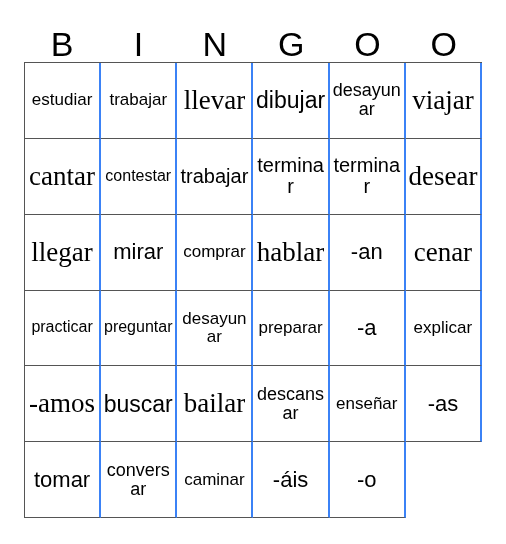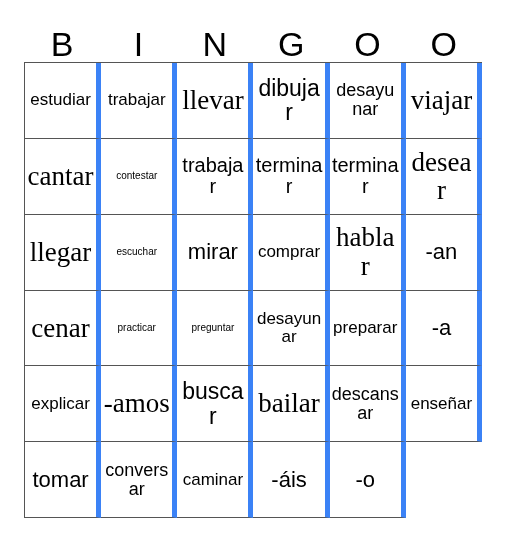--- a/index.html
+++ b/index.html
@@ -54,21 +54,21 @@
     display: grid;
     grid-template-columns: repeat(6, 1fr);
     grid-template-rows: repeat(6, 1fr);
     border-top: 1px solid #555555;
     border-left: 1px solid #555555;
     background: #ffffff;
   }
 
   .bingo-cell {
     box-sizing: border-box;
-    border-right: 5px solid #3b82f6;
+    border-right: 2px solid #3b82f6;
     border-bottom: 1px solid #555555;
     display: flex;
     align-items: center;
     justify-content: flex-start;
     text-align: center;
     padding: 2px 2px;
     overflow: hidden;
     background: #ffffff;
   }
 
@@ -81,21 +81,21 @@
     word-break: break-word;
     font-weight: 400;
   }
 
   
   .fs-xxl { font-size: 22px; }
   .fs-xl  { font-size: 27px; font-family: Liberation Serif, serif; }
   .fs-lg  { font-size: 23px; }
   .fs-md  { font-size: 20px; }
   .fs-sm  { font-size: 17px; }
-  .fs-xs  { font-size: 10px; }
+  .fs-xs  { font-size: 16px; }
   .fs-xxs { font-size: 18px; }
 </style>
 </head>
 <body>
 
 <div id="card-root">
 
   <div id="header-row">
       <div class="header-letter">B</div>
       <div class="header-letter">I</div>
@@ -139,23 +139,20 @@
       <div class="bingo-cell">
         <span class="cell-text fs-md">terminar</span>
       </div>
       <div class="bingo-cell">
         <span class="cell-text fs-xl">desear</span>
       </div>
       <div class="bingo-cell">
         <span class="cell-text fs-xl">llegar</span>
       </div>
       <div class="bingo-cell">
-        <span class="cell-text fs-xs">escuchar</span>
-      </div>
-      <div class="bingo-cell">
         <span class="cell-text fs-xxl">mirar</span>
       </div>
       <div class="bingo-cell">
         <span class="cell-text fs-sm">comprar</span>
       </div>
       <div class="bingo-cell">
         <span class="cell-text fs-xl">hablar</span>
       </div>
       <div class="bingo-cell">
         <span class="cell-text fs-xxl">-an</span>
@@ -190,20 +187,23 @@
       <div class="bingo-cell">
         <span class="cell-text fs-xl">bailar</span>
       </div>
       <div class="bingo-cell">
         <span class="cell-text fs-xxs">descansar</span>
       </div>
       <div class="bingo-cell">
         <span class="cell-text fs-sm">enseñar</span>
       </div>
       <div class="bingo-cell">
+        <span class="cell-text fs-xxl">-as</span>
+      </div>
+      <div class="bingo-cell">
         <span class="cell-text fs-xxl">tomar</span>
       </div>
       <div class="bingo-cell">
         <span class="cell-text fs-xxs">conversar</span>
       </div>
       <div class="bingo-cell">
         <span class="cell-text fs-sm">caminar</span>
       </div>
       <div class="bingo-cell">
         <span class="cell-text fs-xxl">-áis</span>

